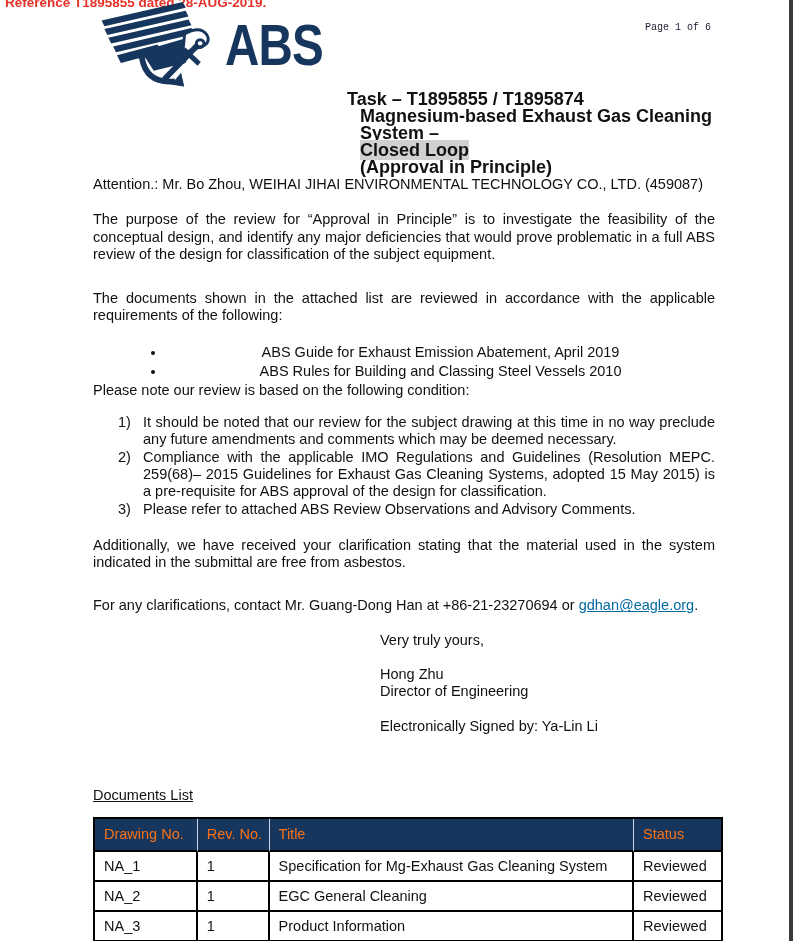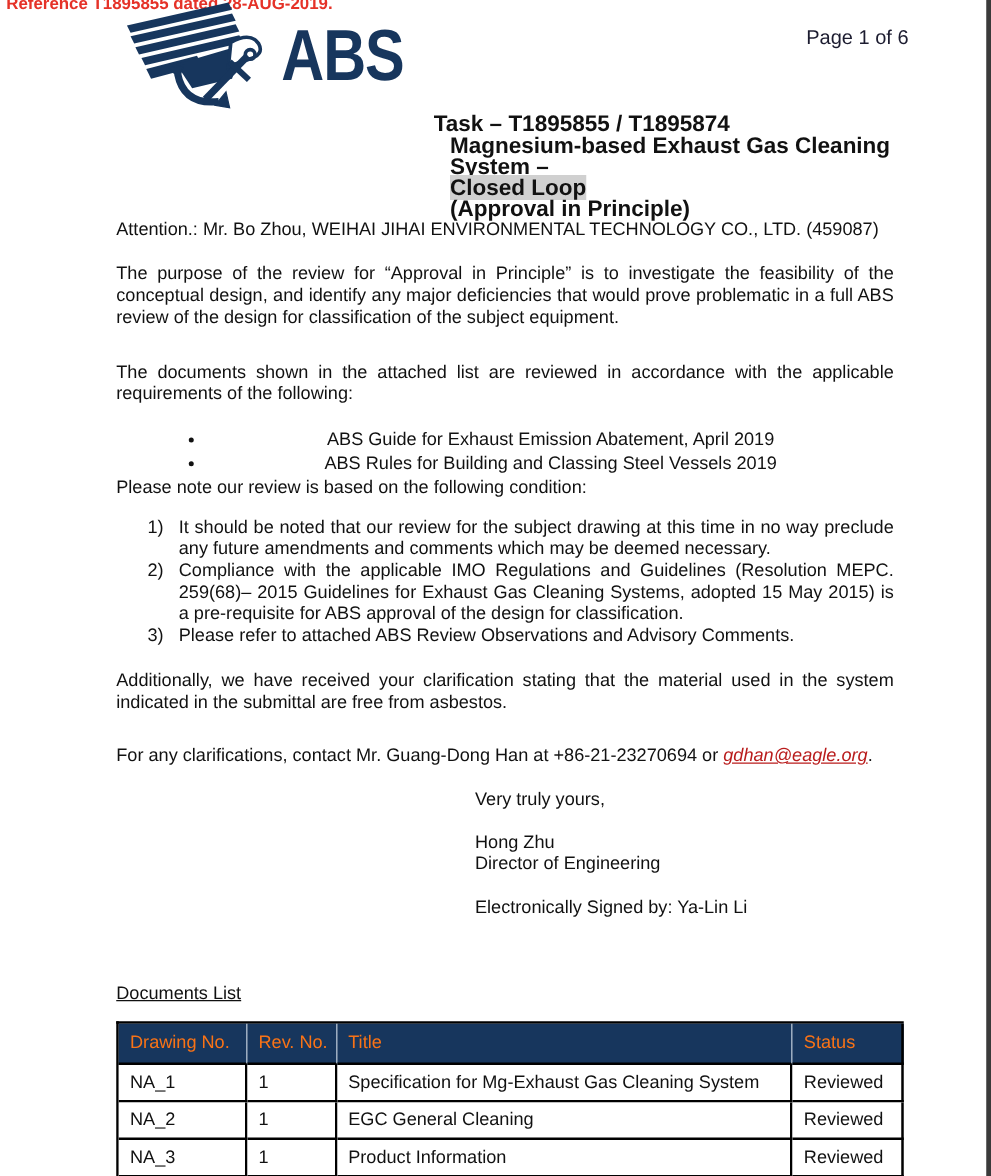--- a/index.html
+++ b/index.html
@@ -14,22 +14,22 @@
   .ref-line {
     position:absolute; left:5px; top:-5px; font-size:13.5px; font-weight:bold;
     color:#e53228; white-space:nowrap;
   }
   .logo { position:absolute; left:88px; top:1px; display:flex; align-items:flex-start; }
   .logo-text {
     font-size:58px; font-weight:bold; color:#17365d; letter-spacing:-1px;
     transform:scaleX(0.82); transform-origin:left center; margin-left:-8px; line-height:88px;
   }
   .page-num {
-    position:absolute; left:645px; top:22px; font-family:Liberation Sans, sans-serif;
-    font-size:16px; color:#1c1c30;
+    position:absolute; left:645px; top:22px; font-family:Liberation Mono, monospace;
+    font-size:10px; color:#1c1c30;
   }
   .task-block {
     position:absolute; left:347px; top:91px; width:390px;
     font-size:18px; font-weight:bold; line-height:16.9px;
   }
   .task-sub { margin-left:13px; }
   .hl { background:#d0d0d0; }
 
   
   .content { position:absolute; left:93px; top:176px; width:622px; font-size:14.5px; line-height:17.3px; }
@@ -38,21 +38,21 @@
   .p-documents { margin-top:27px; }
   ul.bullets { margin:18px 0 0 50px; padding-left:23px; }
   ul.bullets li { line-height:19px;text-align:center; }
   .p-condition { margin-top:1px; }
   .numbered { margin:15px 0 0 25px; }
   .num-row { display:flex; }
   .num-label { flex:0 0 25px; }
   .num-text { flex:1; text-align:justify; }
   .p-asbestos { margin-top:19px; }
   .p-contact { margin-top:26px; }
-  a.email { color:#b91c1c; text-decoration:underline; cursor:pointer;font-style:italic; }
+  a.email { color:#0369a1; text-decoration:underline; cursor:pointer; }
 
   .sig { margin:17px 0 0 287px; }
   .sig .gap { height:17px; }
 
   .doc-heading { margin-top:52px; text-decoration:underline; }
 
   table.docs {
     margin-top:13px; border-collapse:separate; border-spacing:0; width:630px;
     border-top:2px solid #000; border-left:2px solid #000; font-size:14.5px;
   }
@@ -111,21 +111,21 @@
   <div class="content">
 
     <div>Attention.: Mr. Bo Zhou, WEIHAI JIHAI ENVIRONMENTAL TECHNOLOGY CO., LTD. (459087)</div>
 
     <div class="p-purpose jtext">The purpose of the review for “Approval in Principle” is to investigate the feasibility of the conceptual design, and identify any major deficiencies that would prove problematic in a full ABS review of the design for classification of the subject equipment.</div>
 
     <div class="p-documents jtext">The documents shown in the attached list are reviewed in accordance with the applicable requirements of the following:</div>
 
     <ul class="bullets">
       <li>ABS Guide for Exhaust Emission Abatement, April 2019</li>
-      <li>ABS Rules for Building and Classing Steel Vessels 2019</li>
+      <li>ABS Rules for Building and Classing Steel Vessels 2010</li>
     </ul>
 
     <div class="p-condition">Please note our review is based on the following condition:</div>
 
     <div class="numbered">
       <div class="num-row">
         <span class="num-label">1)</span>
         <span class="num-text">It should be noted that our review for the subject drawing at this time in no way preclude any future amendments and comments which may be deemed necessary.</span>
       </div>
       <div class="num-row">

